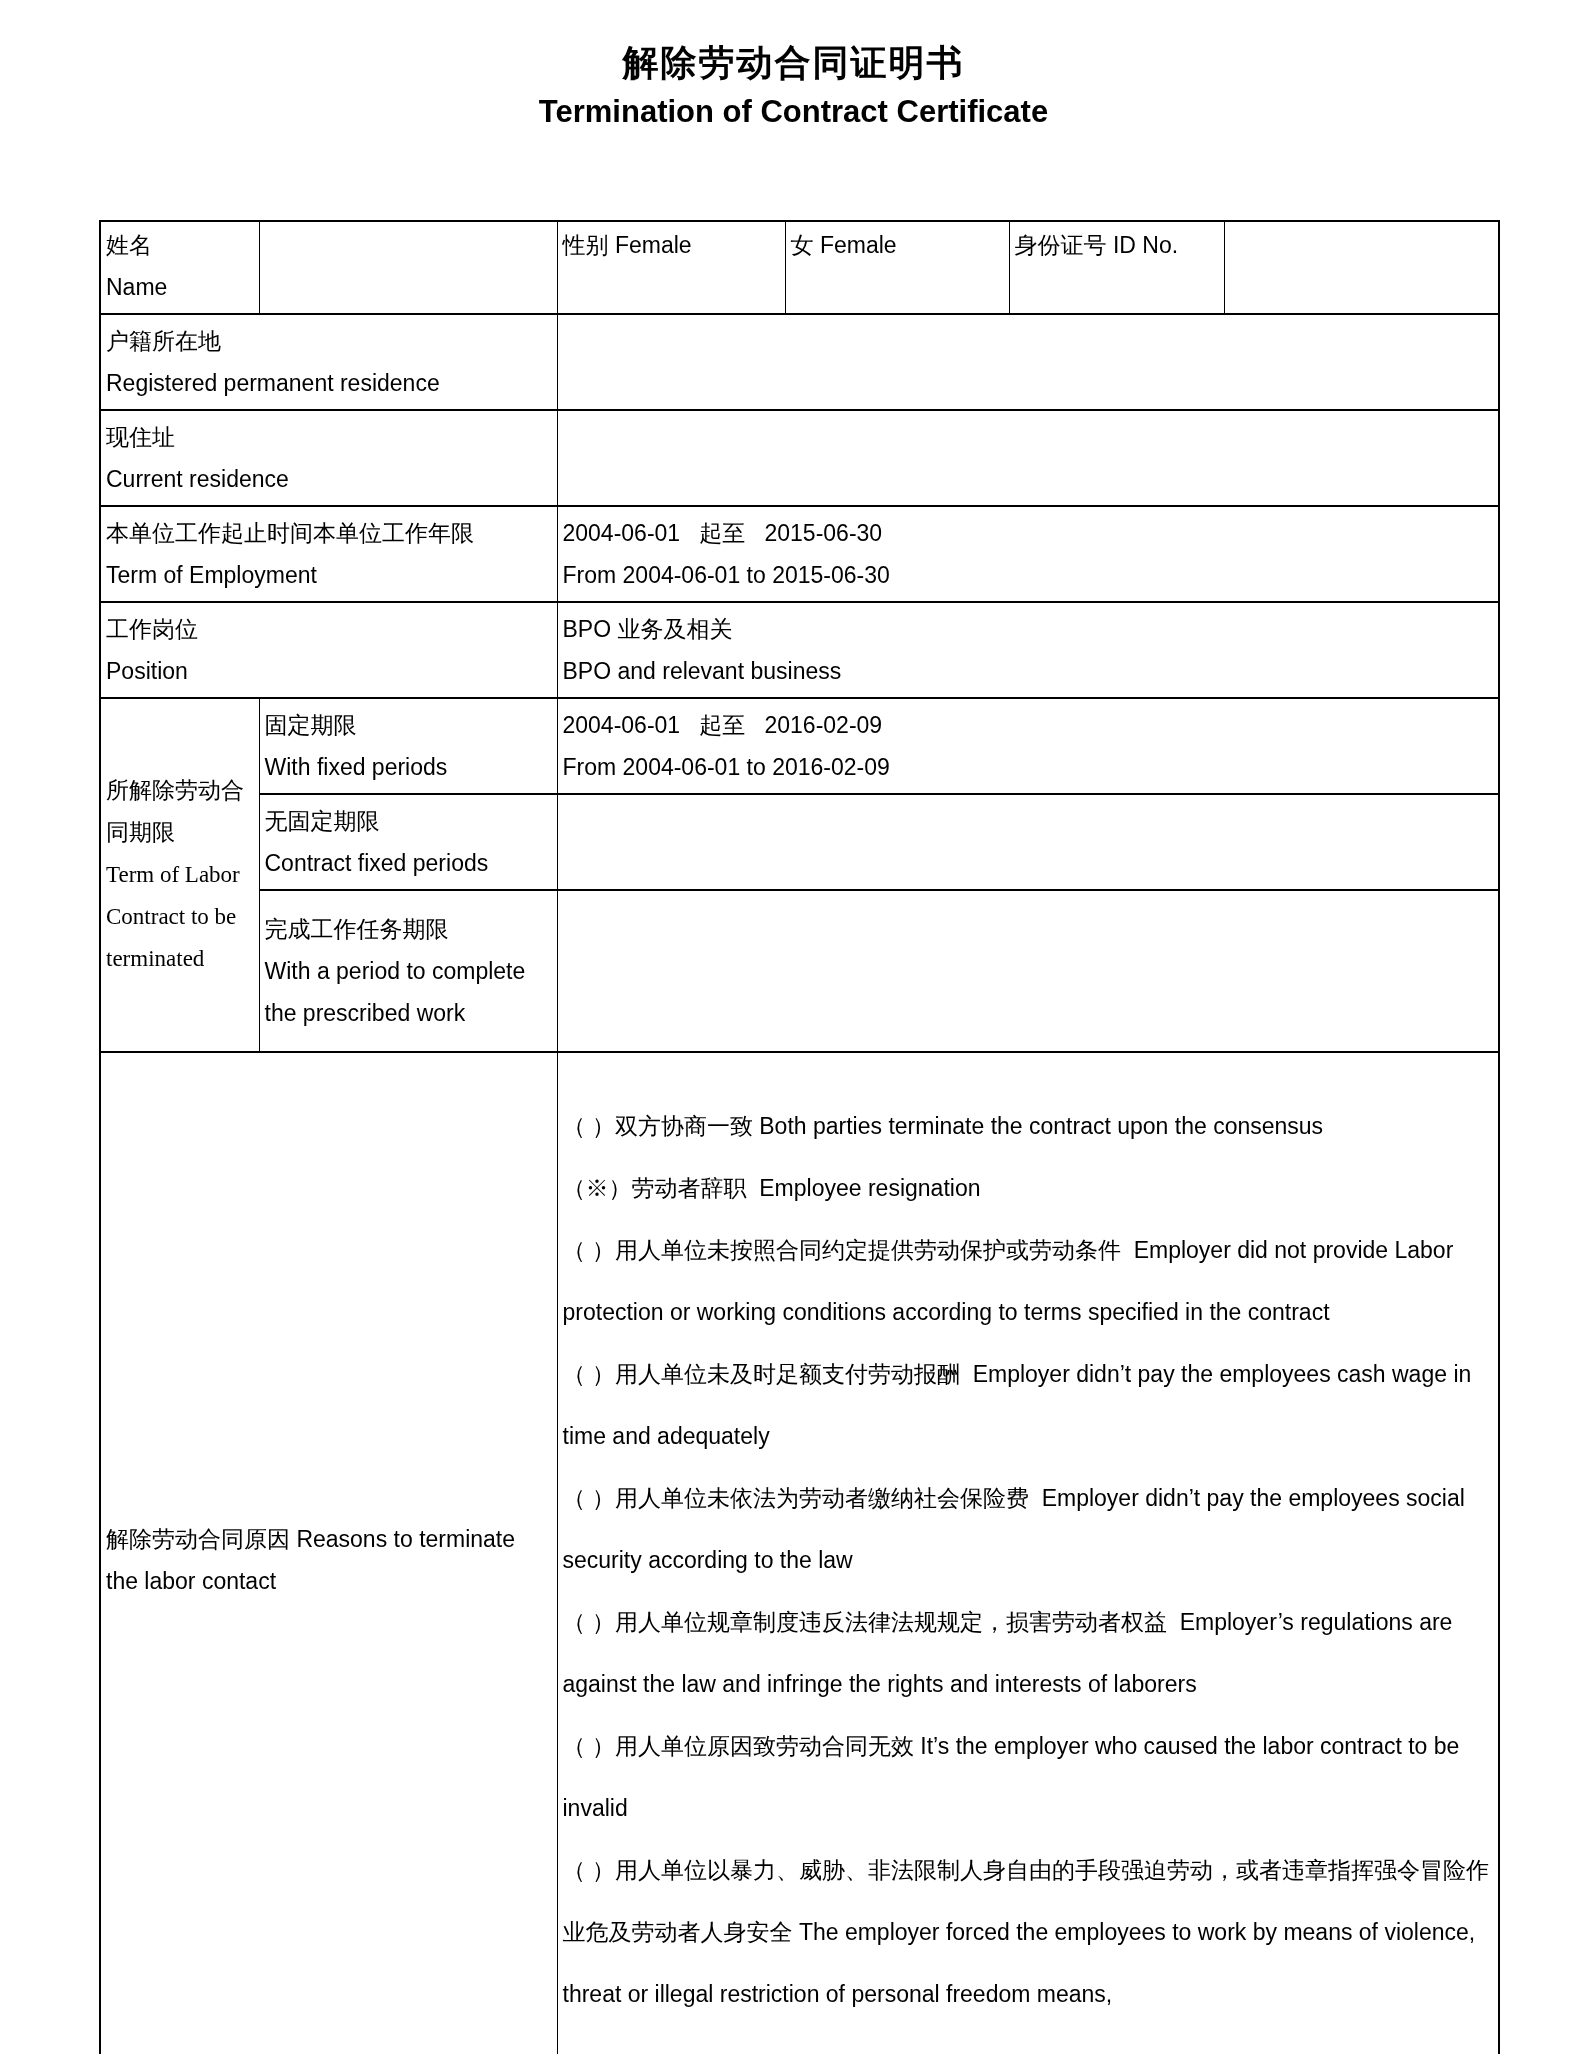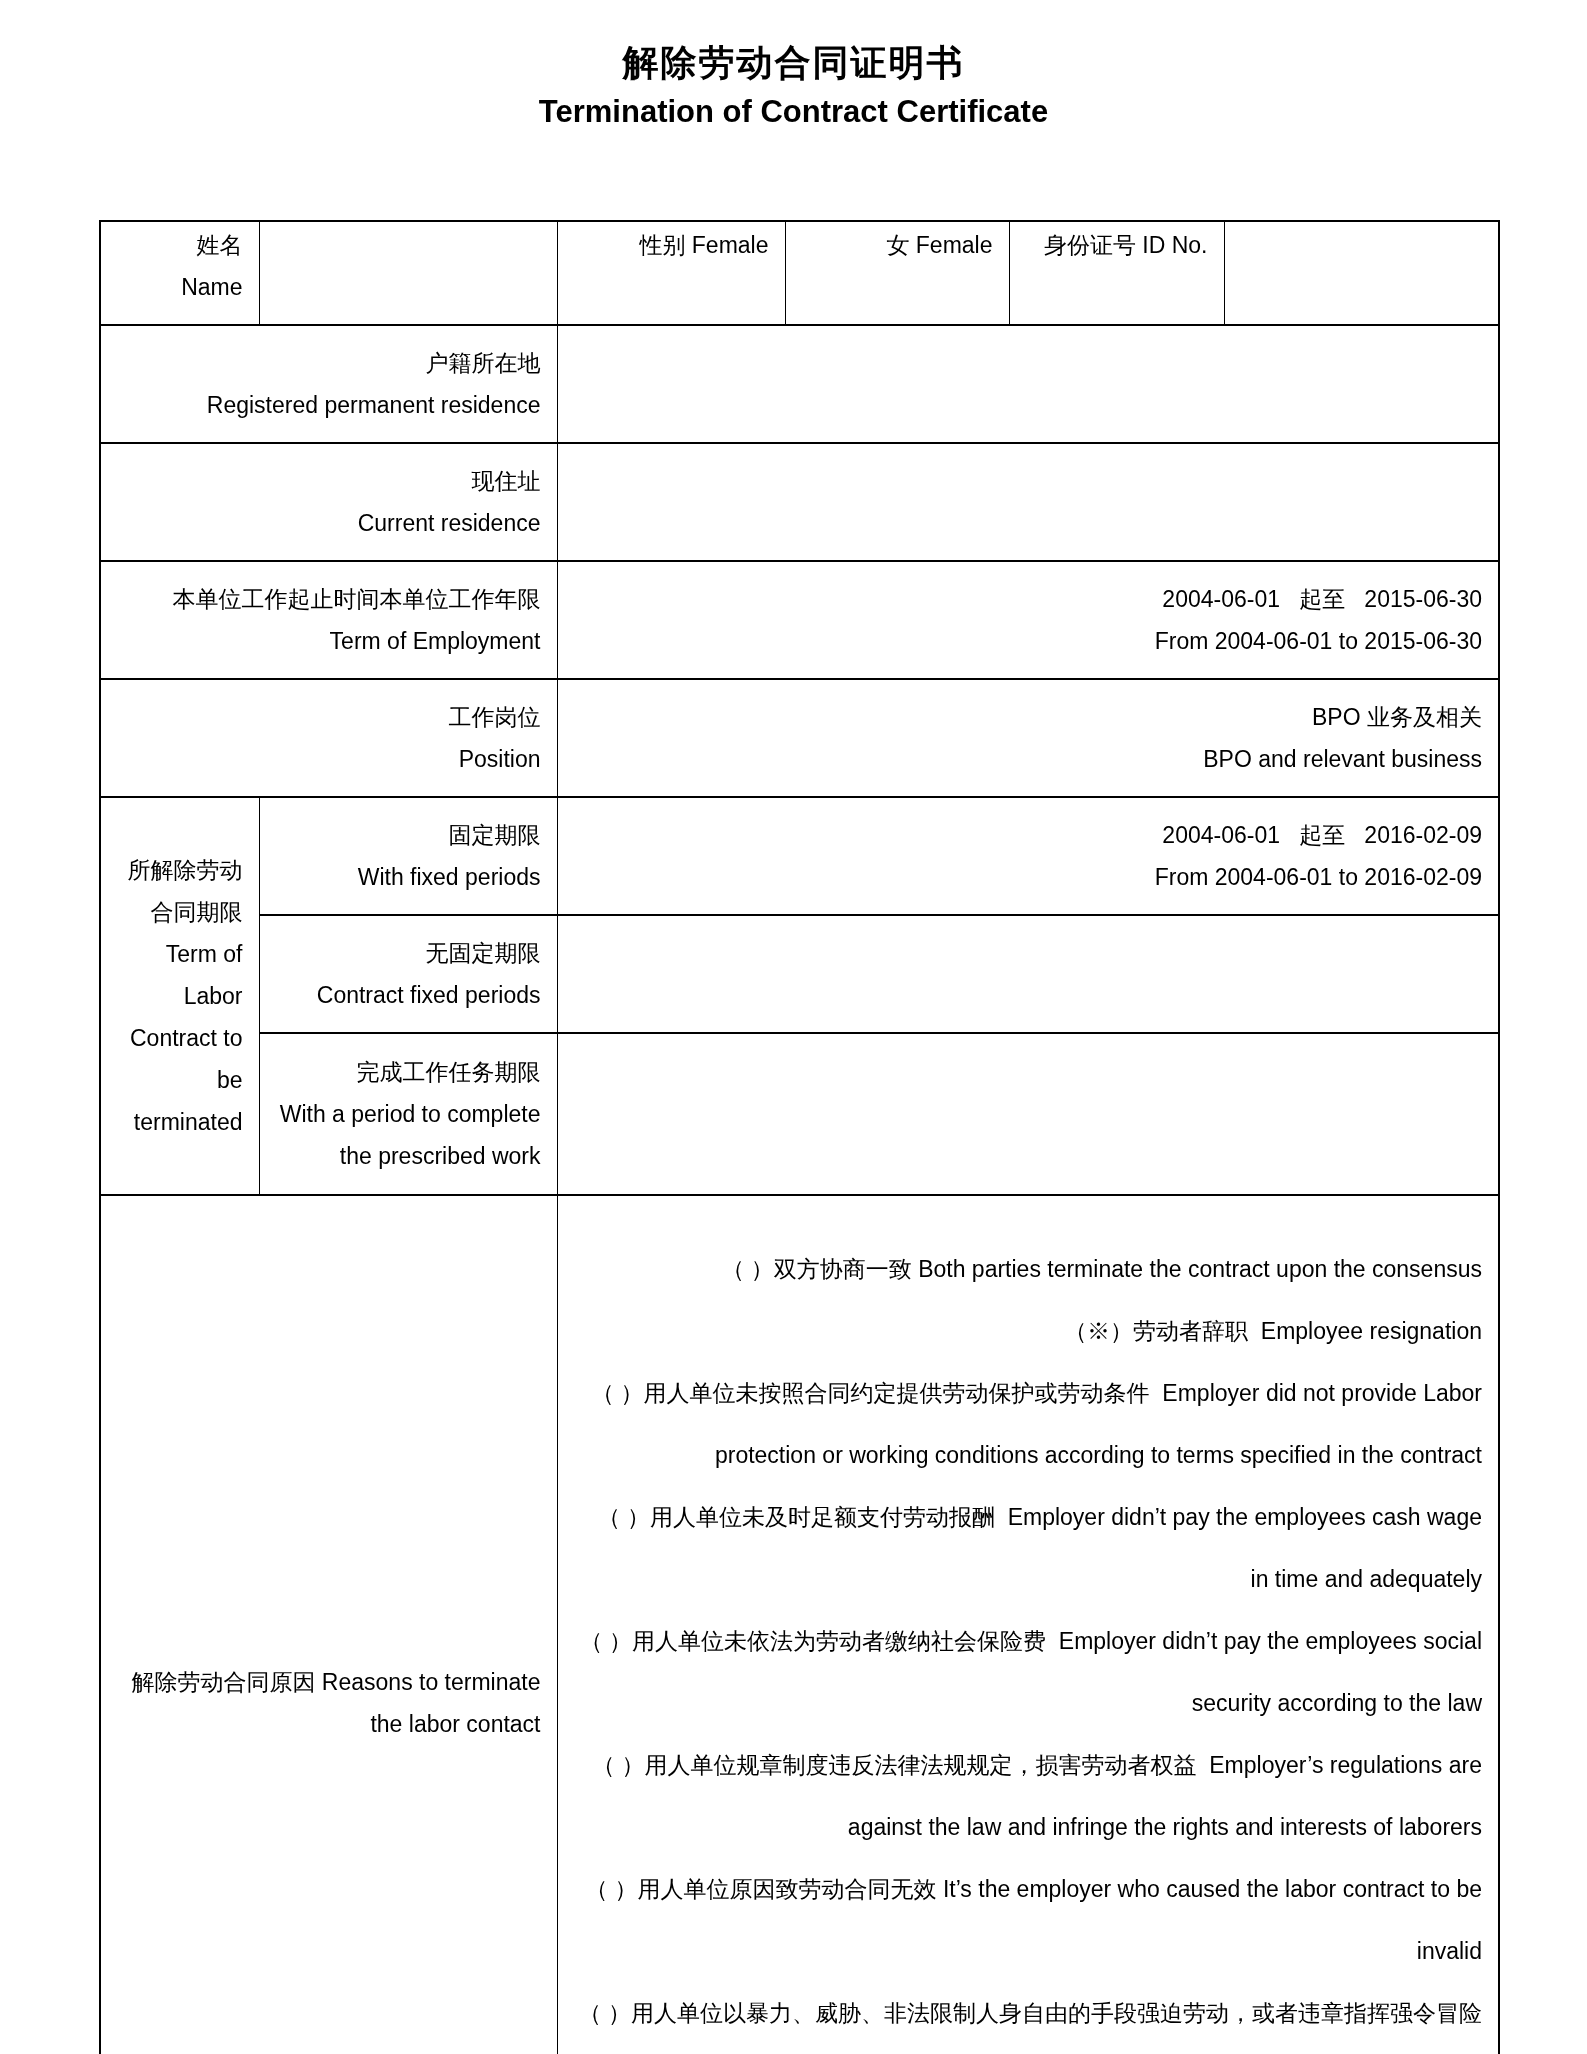--- a/index.html
+++ b/index.html
@@ -33,27 +33,27 @@
     width: 1399px;
     table-layout: fixed;
     border-collapse: collapse;
     border: 2px solid #000;
   }
   table.form td {
     border: solid #000;
     border-width: 2px 1px;
     font-size: 23px;
     line-height: 42px;
-    text-align: right;
+    text-align: left;
     vertical-align: middle;
-    padding: 16px;
+    padding: 5px;
     overflow: hidden;
   }
   tr.r1 td { vertical-align: top; padding-top: 2px; }
-  td.section-label-cell { padding: 0 26px; }
+  td.section-label-cell { padding: 0 26px; font-family: Liberation Serif, serif; }
   td.tall-label-cell { padding: 0 18px; }
   td.reasons-label-cell {
     vertical-align: top;
     padding: 14px 20px 0 20px;
     line-height: 52px;
   }
   td.reasons-cell {
     vertical-align: top;
     text-align: left;
     padding: 12px 18px 0 24px;

